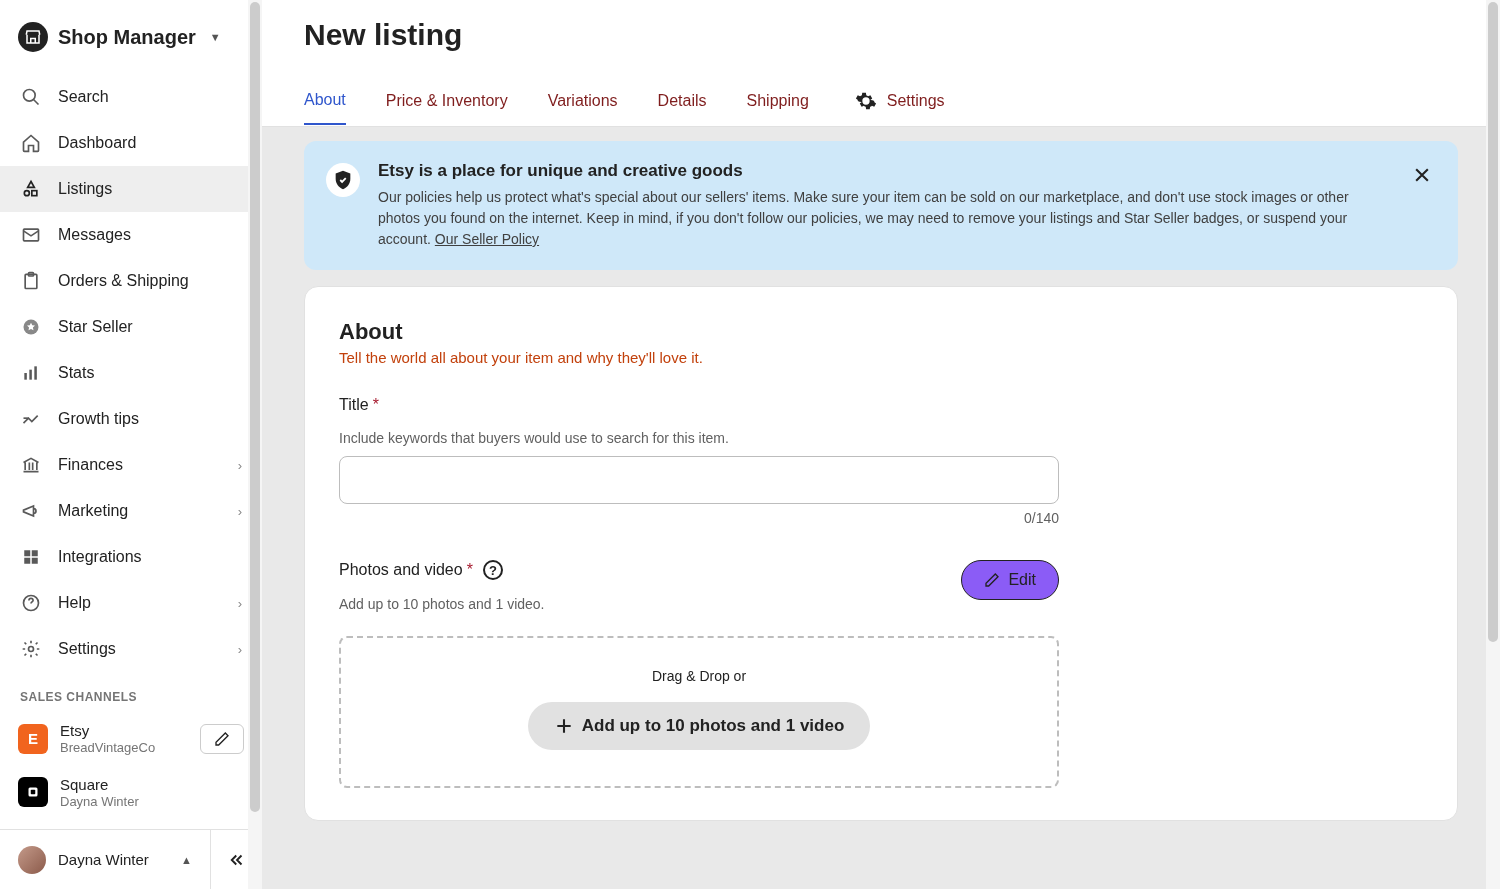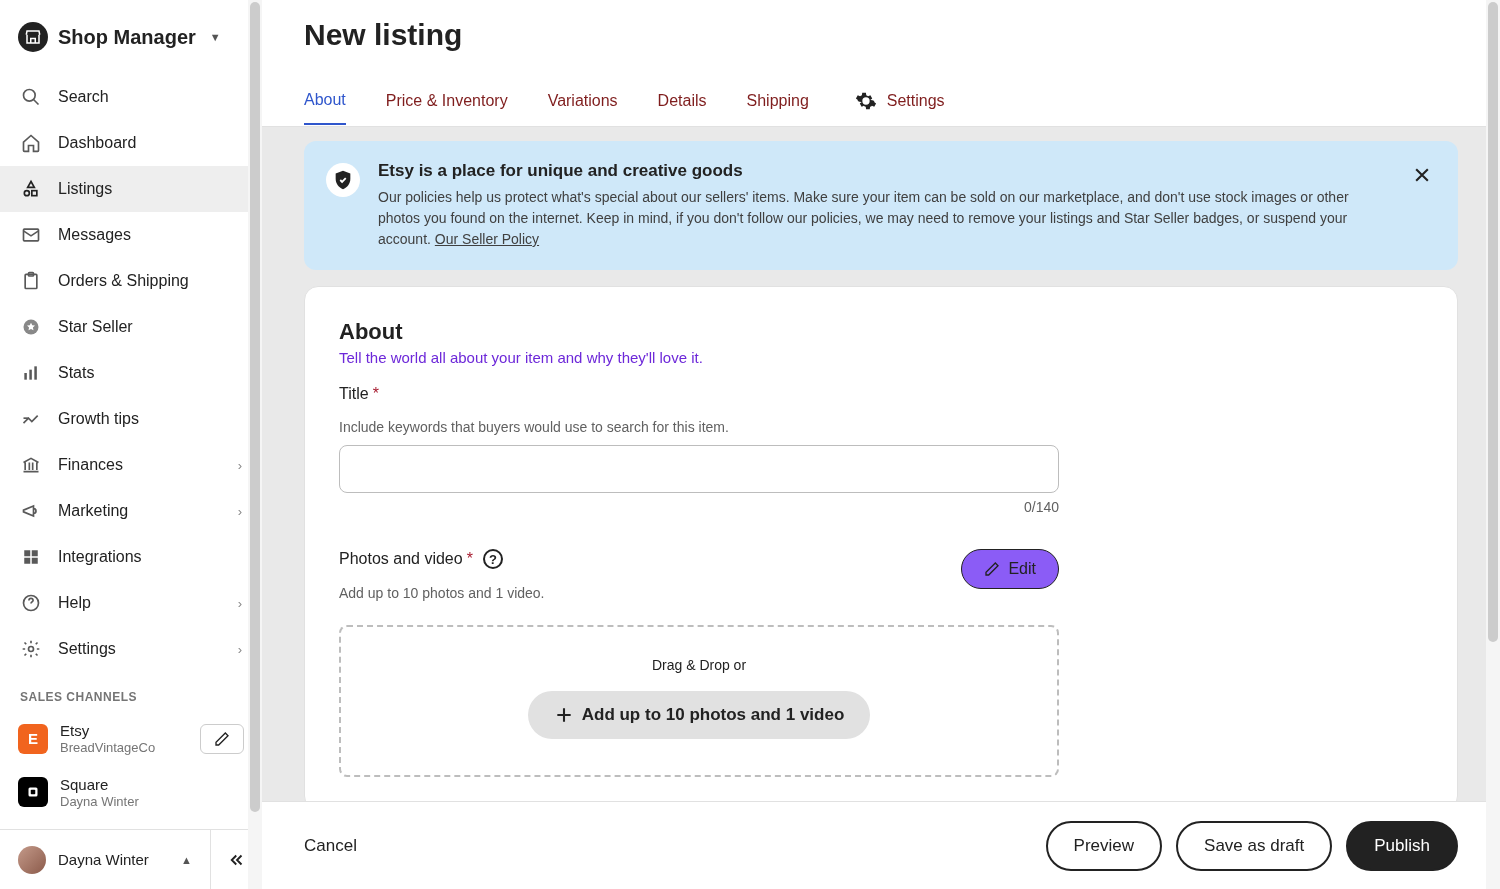--- a/index.html
+++ b/index.html
@@ -55,21 +55,21 @@
 .banner { background: #cfe8f9; border-radius: 12px; display: flex; padding: 20px 22px; gap: 18px; align-items: flex-start; margin-bottom: 16px; }
 .banner-icon-wrap { width: 34px; height: 34px; background: #fff; border-radius: 50%; display: flex; align-items: center; justify-content: center; flex-shrink: 0; margin-top: 2px; }
 .banner-body { flex: 1; }
 .banner-title { font-size: 17px; font-weight: 600; margin-bottom: 6px; }
 .banner-text { font-size: 14px; color: #404040; line-height: 1.5; }
 .banner-text a { color: #404040; text-decoration: underline; }
 .banner-close { cursor: pointer; padding: 4px; }
 
 .card { background: #fff; border: 1px solid #e1e1e1; border-radius: 14px; padding: 32px 34px; }
 .section-title { font-size: 22px; font-weight: 600; margin-bottom: 4px; }
-.section-sub { font-size: 15px; color: #6d28d9; margin-bottom: 19px; }
+.section-sub { font-size: 15px; color: #c2410c; margin-bottom: 30px; }
 
 .field-label-row { display: flex; align-items: center; gap: 4px; }
 .field-label { font-size: 16px; font-weight: 500; }
 .field-required { color: #a61a2e; font-size: 16px; }
 .field-help { font-size: 14px; color: #616161; margin-top: 16px; margin-bottom: 10px; }
 .text-input { width: 720px; height: 48px; border: 1px solid #bdbdbd; border-radius: 8px; padding: 0 14px; font-size: 15px; }
 .char-counter { width: 720px; text-align: right; font-size: 14px; color: #616161; margin-top: 6px; }
 
 .photos-header { display: flex; align-items: flex-start; justify-content: space-between; width: 720px; margin-top: 34px; }
 .help-circle { width: 20px; height: 20px; border: 2px solid #222; border-radius: 50%; display: inline-flex; align-items: center; justify-content: center; font-size: 13px; font-weight: 700; margin-left: 6px; cursor: pointer; }
@@ -352,26 +352,18 @@
           <div class="add-pill">
             <svg width="20" height="20" viewBox="0 0 24 24" fill="none" stroke="#222" stroke-width="2.5">
                 <path d="M12 4v16M4 12h16"></path>
               </svg>
             <span>Add up to 10 photos and 1 video</span>
           </div>
         </div>
       </div>
     </div>
 
-    <div class="footer-bar">
-      <div class="footer-cancel">Cancel</div>
-      <div class="footer-actions">
-        <div class="btn btn-outline">Preview</div>
-        <div class="btn btn-outline">Save as draft</div>
-        <div class="btn btn-solid">Publish</div>
-      </div>
-    </div>
   </div>
 
   <div class="page-scrollbar">
     <div class="page-scrollbar-thumb"></div>
   </div>
 </div>
 
 </body></html>

